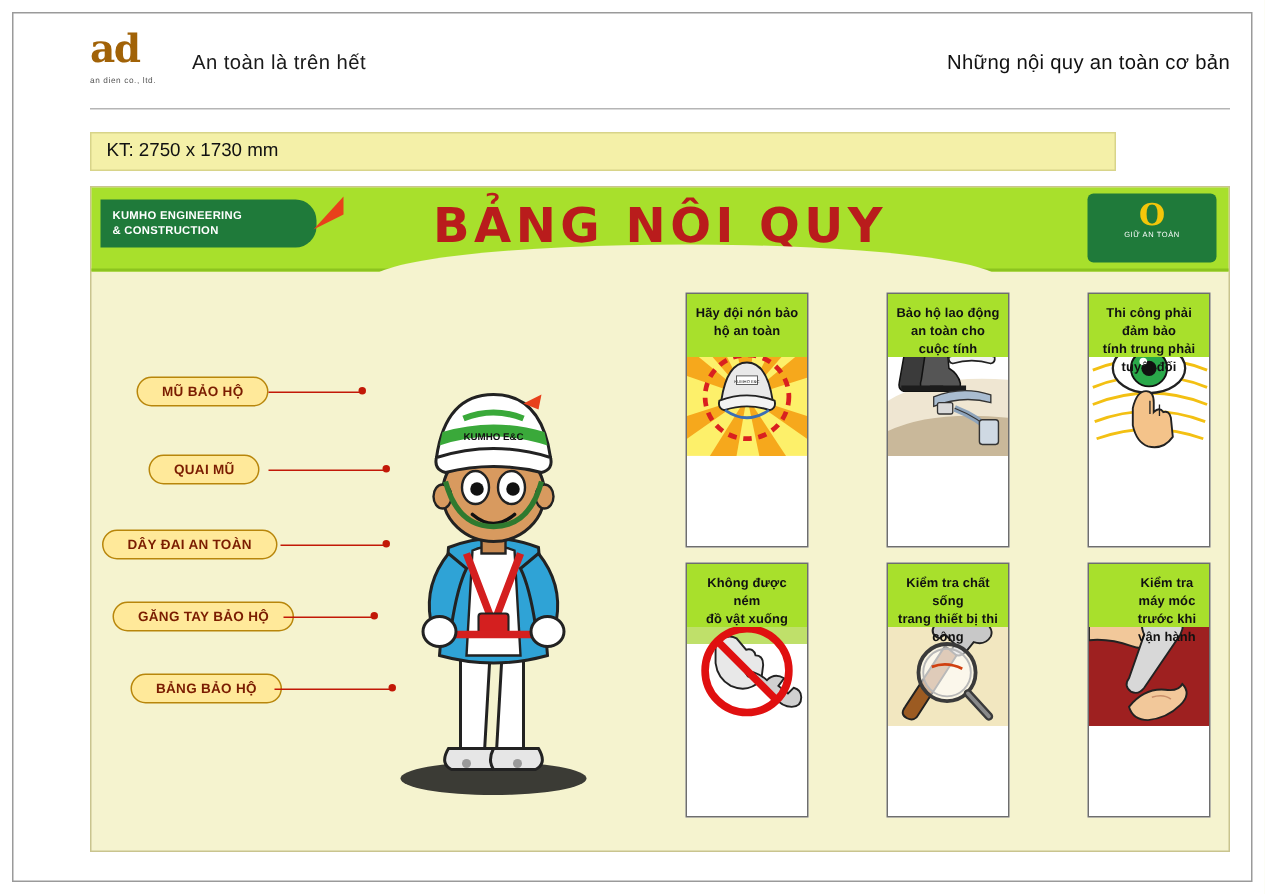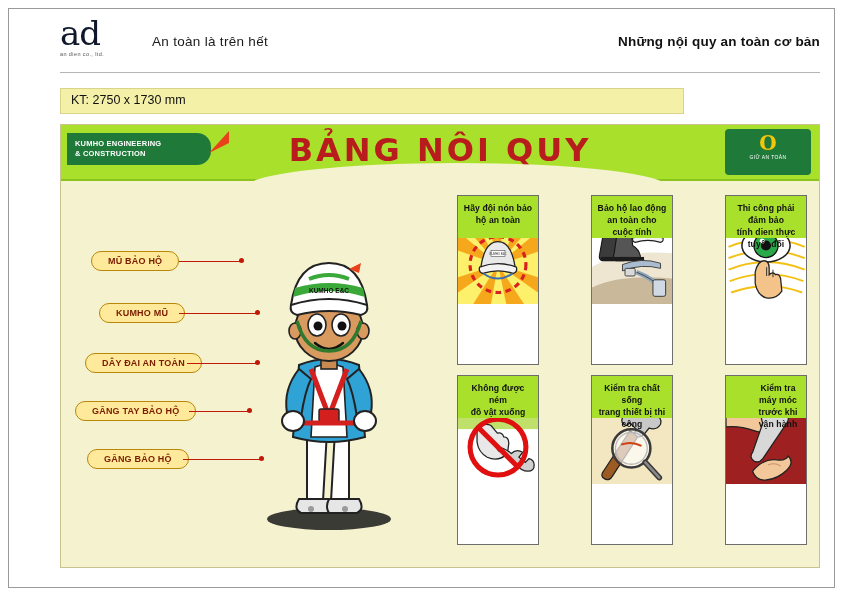--- a/index.html
+++ b/index.html
@@ -28,61 +28,60 @@
     position: absolute;
     left: 60px; top: 18px;
     width: 760px; height: 48px;
   }
   #logo {
     position: absolute; left: 0; top: 0;
     width: 58px; height: 48px;
   }
   #logo .ad {
     font-family: "DejaVu Serif", serif;
-    font-size: 34px;
-    font-weight: normal;
-    color: #0f172a;
+    font-size: 26px;
+    font-weight: bold;
+    color: #a16207;
     letter-spacing: -1px;
     line-height: 30px;
   }
   #logo .sub {
     font-size: 5.5px;
     color: #555;
     letter-spacing: 0.4px;
     margin-top: 3px;
   }
   #slogan {
     position: absolute;
     left: 68px; top: 16px;
     font-size: 13.5px;
     color: #1a1a1a;
     letter-spacing: 0.3px;
-    margin-left: 24px;
   }
   #doc-title {
     position: absolute;
     right: 0; top: 16px;
     font-size: 13.5px;
-    font-weight: bold;
+    font-weight: normal;
     color: #111;
     letter-spacing: 0.2px;
     text-align: right;
   }
   #hr {
     position: absolute;
     left: 60px; top: 72px;
     width: 760px; height: 1px;
     background: #b5b5b5;
   }
 
   
   #kt-bar {
     position: absolute;
     left: 60px; top: 88px;
-    width: 624px; height: 26px;
+    width: 684px; height: 26px;
     background: #f4f0a8;
     border: 1px solid #d8d48a;
   }
   #kt-bar span {
     display: block;
     padding: 4px 0 0 10px;
     font-size: 12.5px;
     color: #111;
   }
 
@@ -269,33 +268,33 @@
           <div class="cap">GIỮ AN TOÀN</div>
         </div>
       </div>
       <div id="band-curve"></div>
     </div>
 
     <div class="label-tag" style="left:30px; top:126px;">MŨ BẢO HỘ</div>
     <div class="leader" style="left:118px; top:136px; width:62px;"></div>
     <div class="leader-dot" style="left:178px; top:133px;"></div>
 
-    <div class="label-tag" style="left:38px; top:178px;">KUMHO  MŨ</div>
+    <div class="label-tag" style="left:38px; top:178px;">QUAI  MŨ</div>
     <div class="leader" style="left:118px; top:188px; width:78px;"></div>
     <div class="leader-dot" style="left:194px; top:185px;"></div>
 
-    <div class="label-tag" style="left:24px; top:228px;">DÂY ĐAI AN TOÀN</div>
+    <div class="label-tag" style="left:7px; top:228px;">DÂY ĐAI AN TOÀN</div>
     <div class="leader" style="left:126px; top:238px; width:70px;"></div>
     <div class="leader-dot" style="left:194px; top:235px;"></div>
 
     <div class="label-tag" style="left:14px; top:276px;text-align:right;">GĂNG TAY BẢO HỘ</div>
     <div class="leader" style="left:128px; top:286px; width:60px;"></div>
     <div class="leader-dot" style="left:186px; top:283px;"></div>
 
-    <div class="label-tag" style="left:26px; top:324px;">GĂNG BẢO HỘ</div>
+    <div class="label-tag" style="left:26px; top:324px;">BẢNG BẢO HỘ</div>
     <div class="leader" style="left:122px; top:334px; width:78px;"></div>
     <div class="leader-dot" style="left:198px; top:331px;"></div>
 
     <svg id="mascot" viewBox="0 0 160 300">
 
       <ellipse cx="80" cy="286" rx="62" ry="11" fill="#1a1a1a" opacity="0.85"></ellipse>
 
       <path d="M58 198 L58 268 L74 268 L78 198 Z" fill="#ffffff" stroke="#222" stroke-width="2"></path>
       <path d="M86 198 L82 268 L100 268 L100 198 Z" fill="#ffffff" stroke="#222" stroke-width="2"></path>
 
@@ -411,21 +410,21 @@
             <path d="M8 152 q56 -20 112 0"></path>
           </g>
           <ellipse cx="63" cy="78" rx="38" ry="26" fill="#ffffff" stroke="#222" stroke-width="2.4"></ellipse>
           <circle cx="63" cy="78" r="19" fill="#2aa84a" stroke="#111" stroke-width="2"></circle>
           <circle cx="63" cy="78" r="8" fill="#111"></circle>
           <circle cx="57" cy="71" r="4" fill="#ffffff"></circle>
           <path d="M46 120 q4 -18 14 -18 q8 0 8 12 l0 10 q6 -6 10 0 q6 -2 8 6 l2 20 q-10 14 -26 10 q-12 -4 -16 -22 z" fill="#f4c38a" stroke="#222" stroke-width="2"></path>
           <path d="M64 112 l0 14 M74 116 l0 12" stroke="#222" stroke-width="1.4" fill="none"></path>
         </svg>
         <div class="cap" style="white-space:pre-line;">Thi công phải đảm bảo
-tính dien thực tuyệt đối</div>
+tính trung phải tuyệt đối</div>
       </div>
 
       <div class="card">
         <svg class="art" viewBox="0 0 126 170" preserveAspectRatio="none">
           <rect x="0" y="0" width="126" height="170" fill="#ffffff"></rect>
           <rect x="0" y="42" width="126" height="42" fill="#bfe06a"></rect>
           <rect x="0" y="84" width="126" height="86" fill="#ffffff"></rect>
 
           <path d="M30 86 q10 -14 22 -8 l10 12 q8 -2 10 6 q8 0 8 10 l-2 16 q-14 14 -32 6 q-14 -8 -16 -24 z" fill="#e8e8e8" stroke="#222" stroke-width="2"></path>
 

